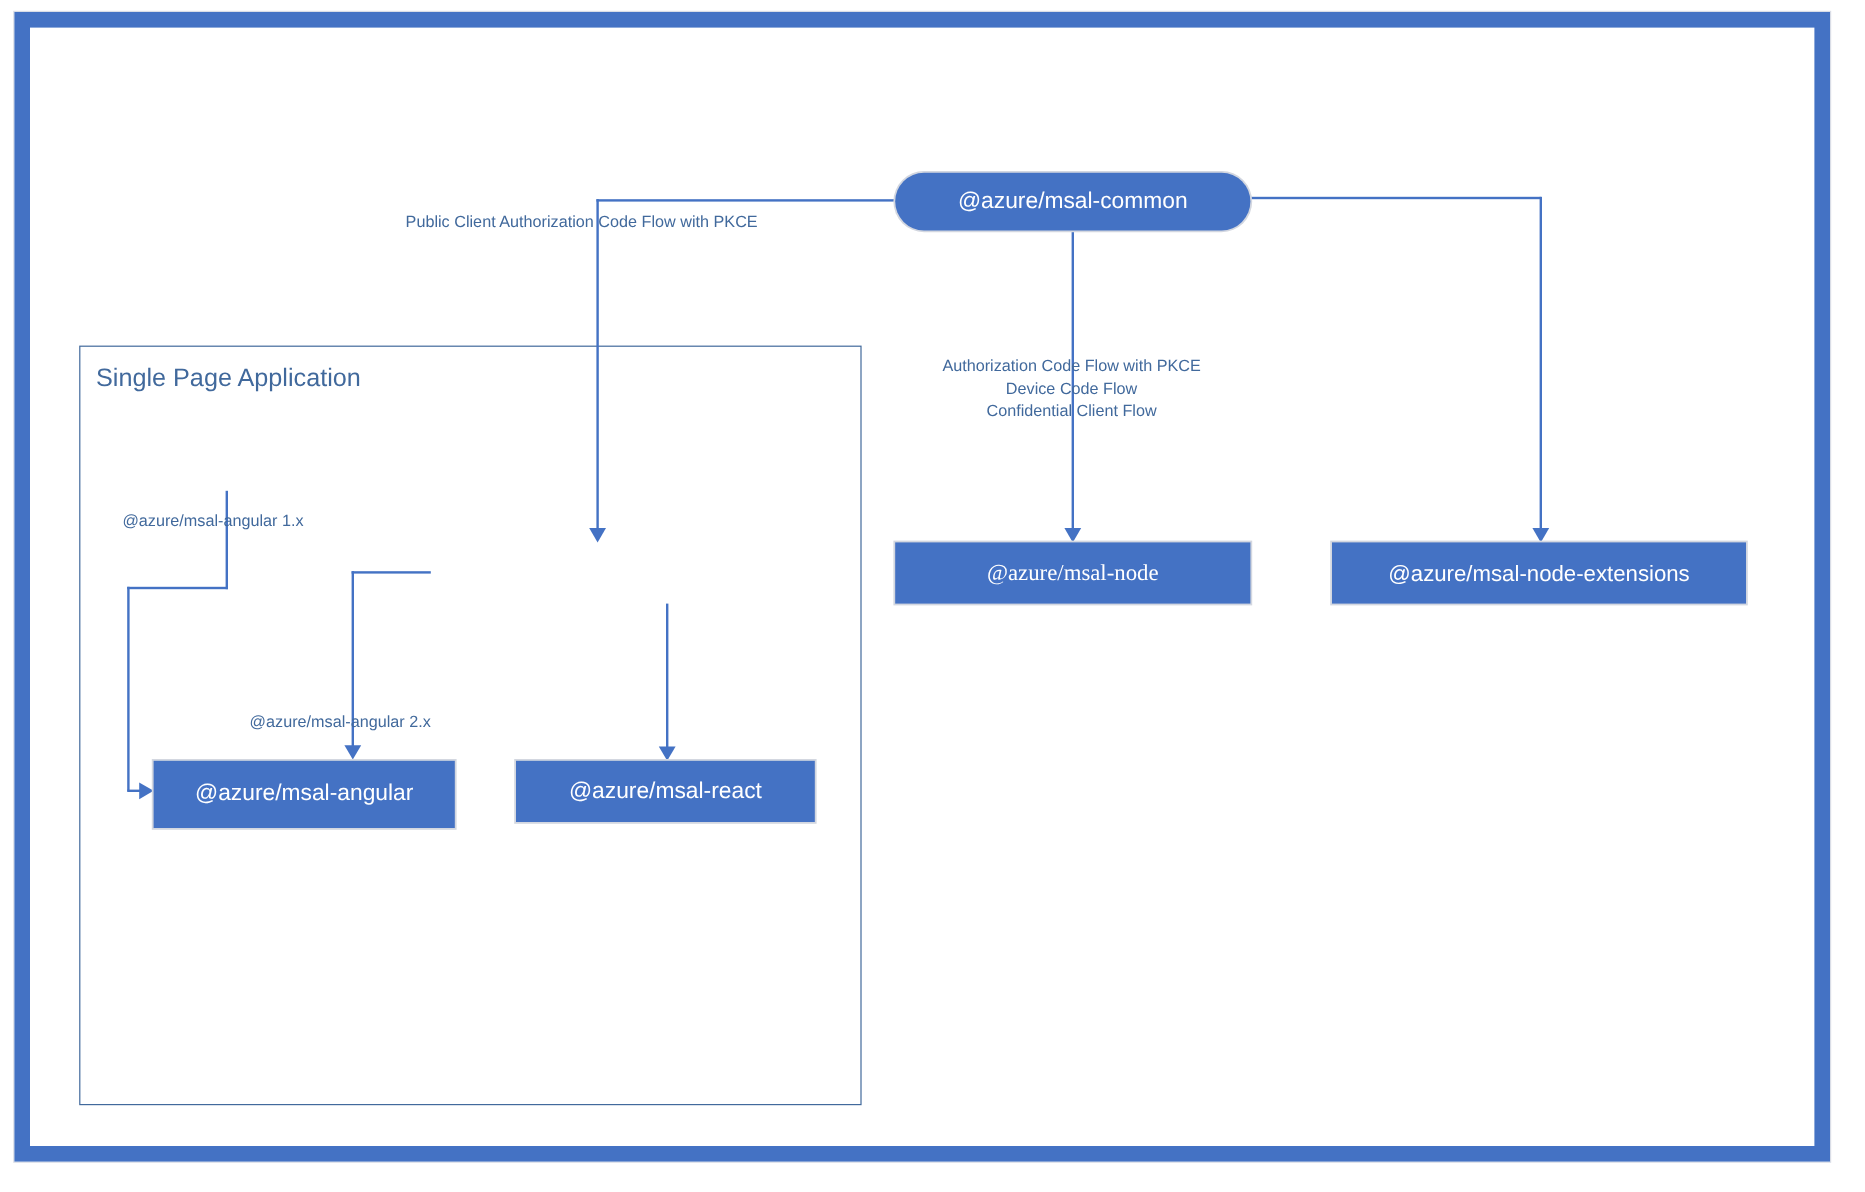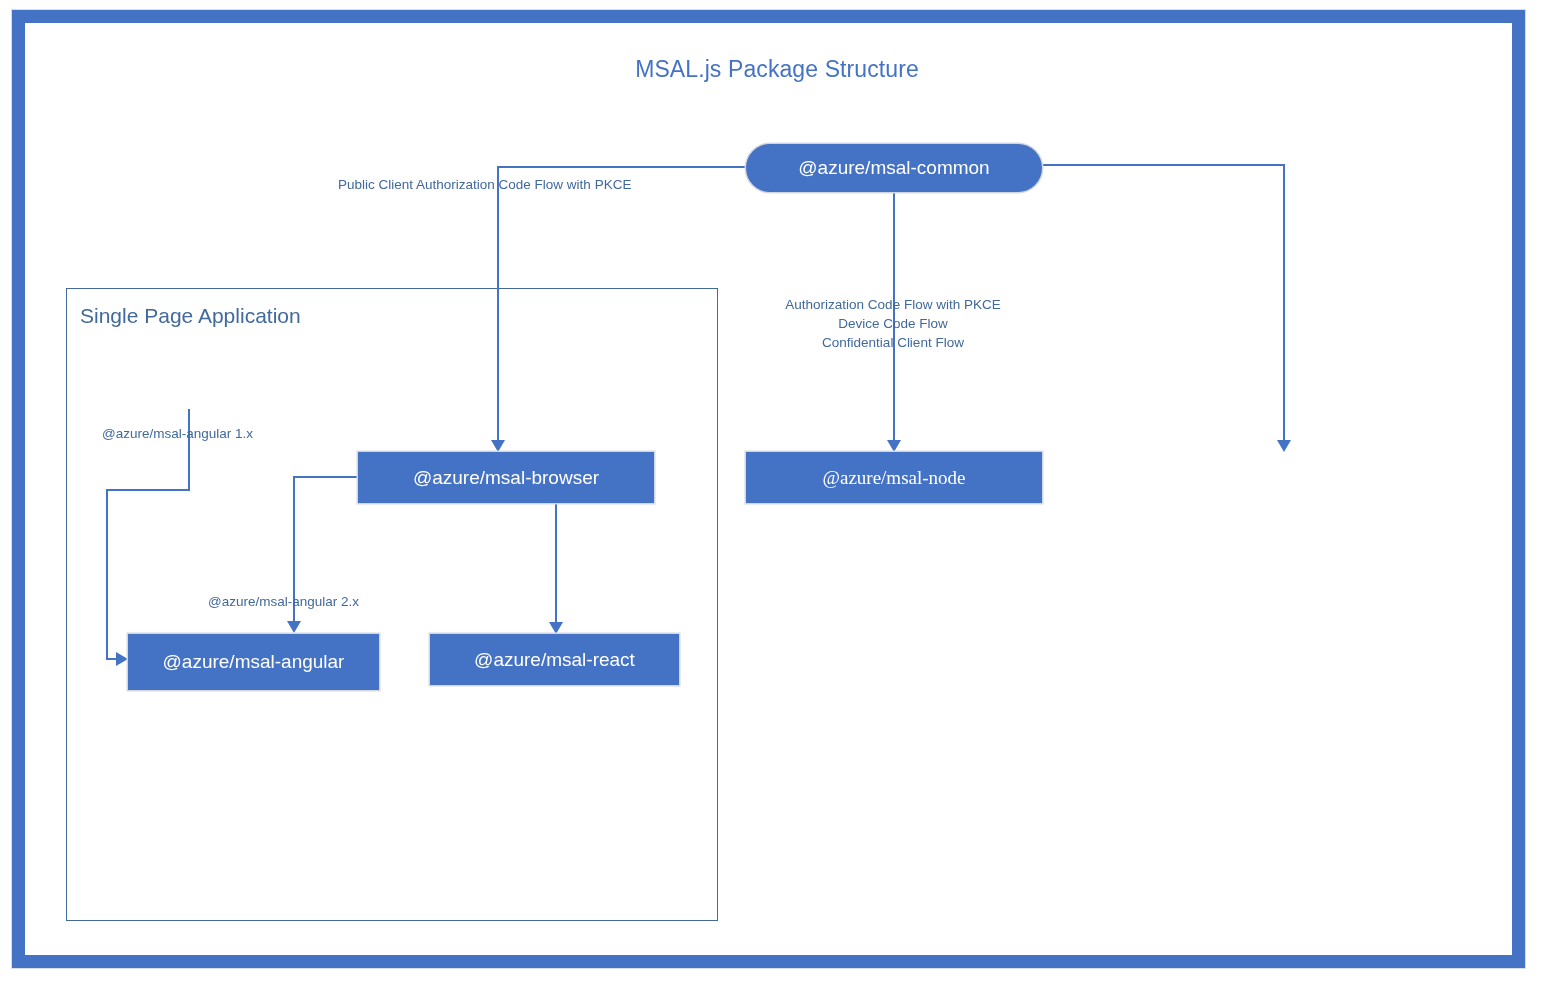--- a/index.html
+++ b/index.html
@@ -99,21 +99,20 @@
   }
   .edge-label.center { text-align: center; }
 </style>
 </head>
 <body>
 
 <div id="canvas">
 
   <div class="outer-frame"></div>
 
-  <div class="diagram-title">MSAL.js Package Structure</div>
 
   <div class="group-box" style="left:66px; top:288px; width:652px; height:633px;"></div>
   <div class="group-label" style="left:80px; top:304px;">Single Page Application</div>
 
   <div class="seg h" style="left:497px; top:166px; width:250px;"></div>
   <div class="seg v" style="left:497px; top:166px; height:275px;"></div>
   <div class="arrow-down" style="left:491px; top:440px;"></div>
   <div class="edge-label" style="left:338px; top:175px;">Public Client Authorization Code Flow with PKCE</div>
 
   <div class="seg v" style="left:893px; top:191px; height:250px;"></div>
@@ -141,28 +140,28 @@
   <div class="edge-label" style="left:208px; top:592px;">@azure/msal-angular 2.x</div>
 
   <div class="seg v" style="left:555px; top:503px; height:120px;"></div>
   <div class="arrow-down" style="left:549px; top:622px;"></div>
 
   <div class="node" style="left:746px; top:144px; width:296px; height:48px;border-radius:24px;">
     <span>@azure/msal-common</span>
   </div>
 
 
-  <div class="node" style="left:358px; top:452px; width:296px; height:51px;">
-    <span>@azure/msal-browser</span>
-  </div>
 
   <div class="node" style="left:746px; top:452px; width:296px; height:51px;font-family:Liberation Serif, serif;">
     <span>@azure/msal-node</span>
   </div>
 
+  <div class="node small" style="left:1110px; top:452px; width:345px; height:51px;">
+    <span>@azure/msal-node-extensions</span>
+  </div>
 
   <div class="node" style="left:128px; top:634px; width:251px; height:56px;">
     <span>@azure/msal-angular</span>
   </div>
 
   <div class="node" style="left:430px; top:634px; width:249px; height:51px;">
     <span>@azure/msal-react</span>
   </div>
 
 </div>

